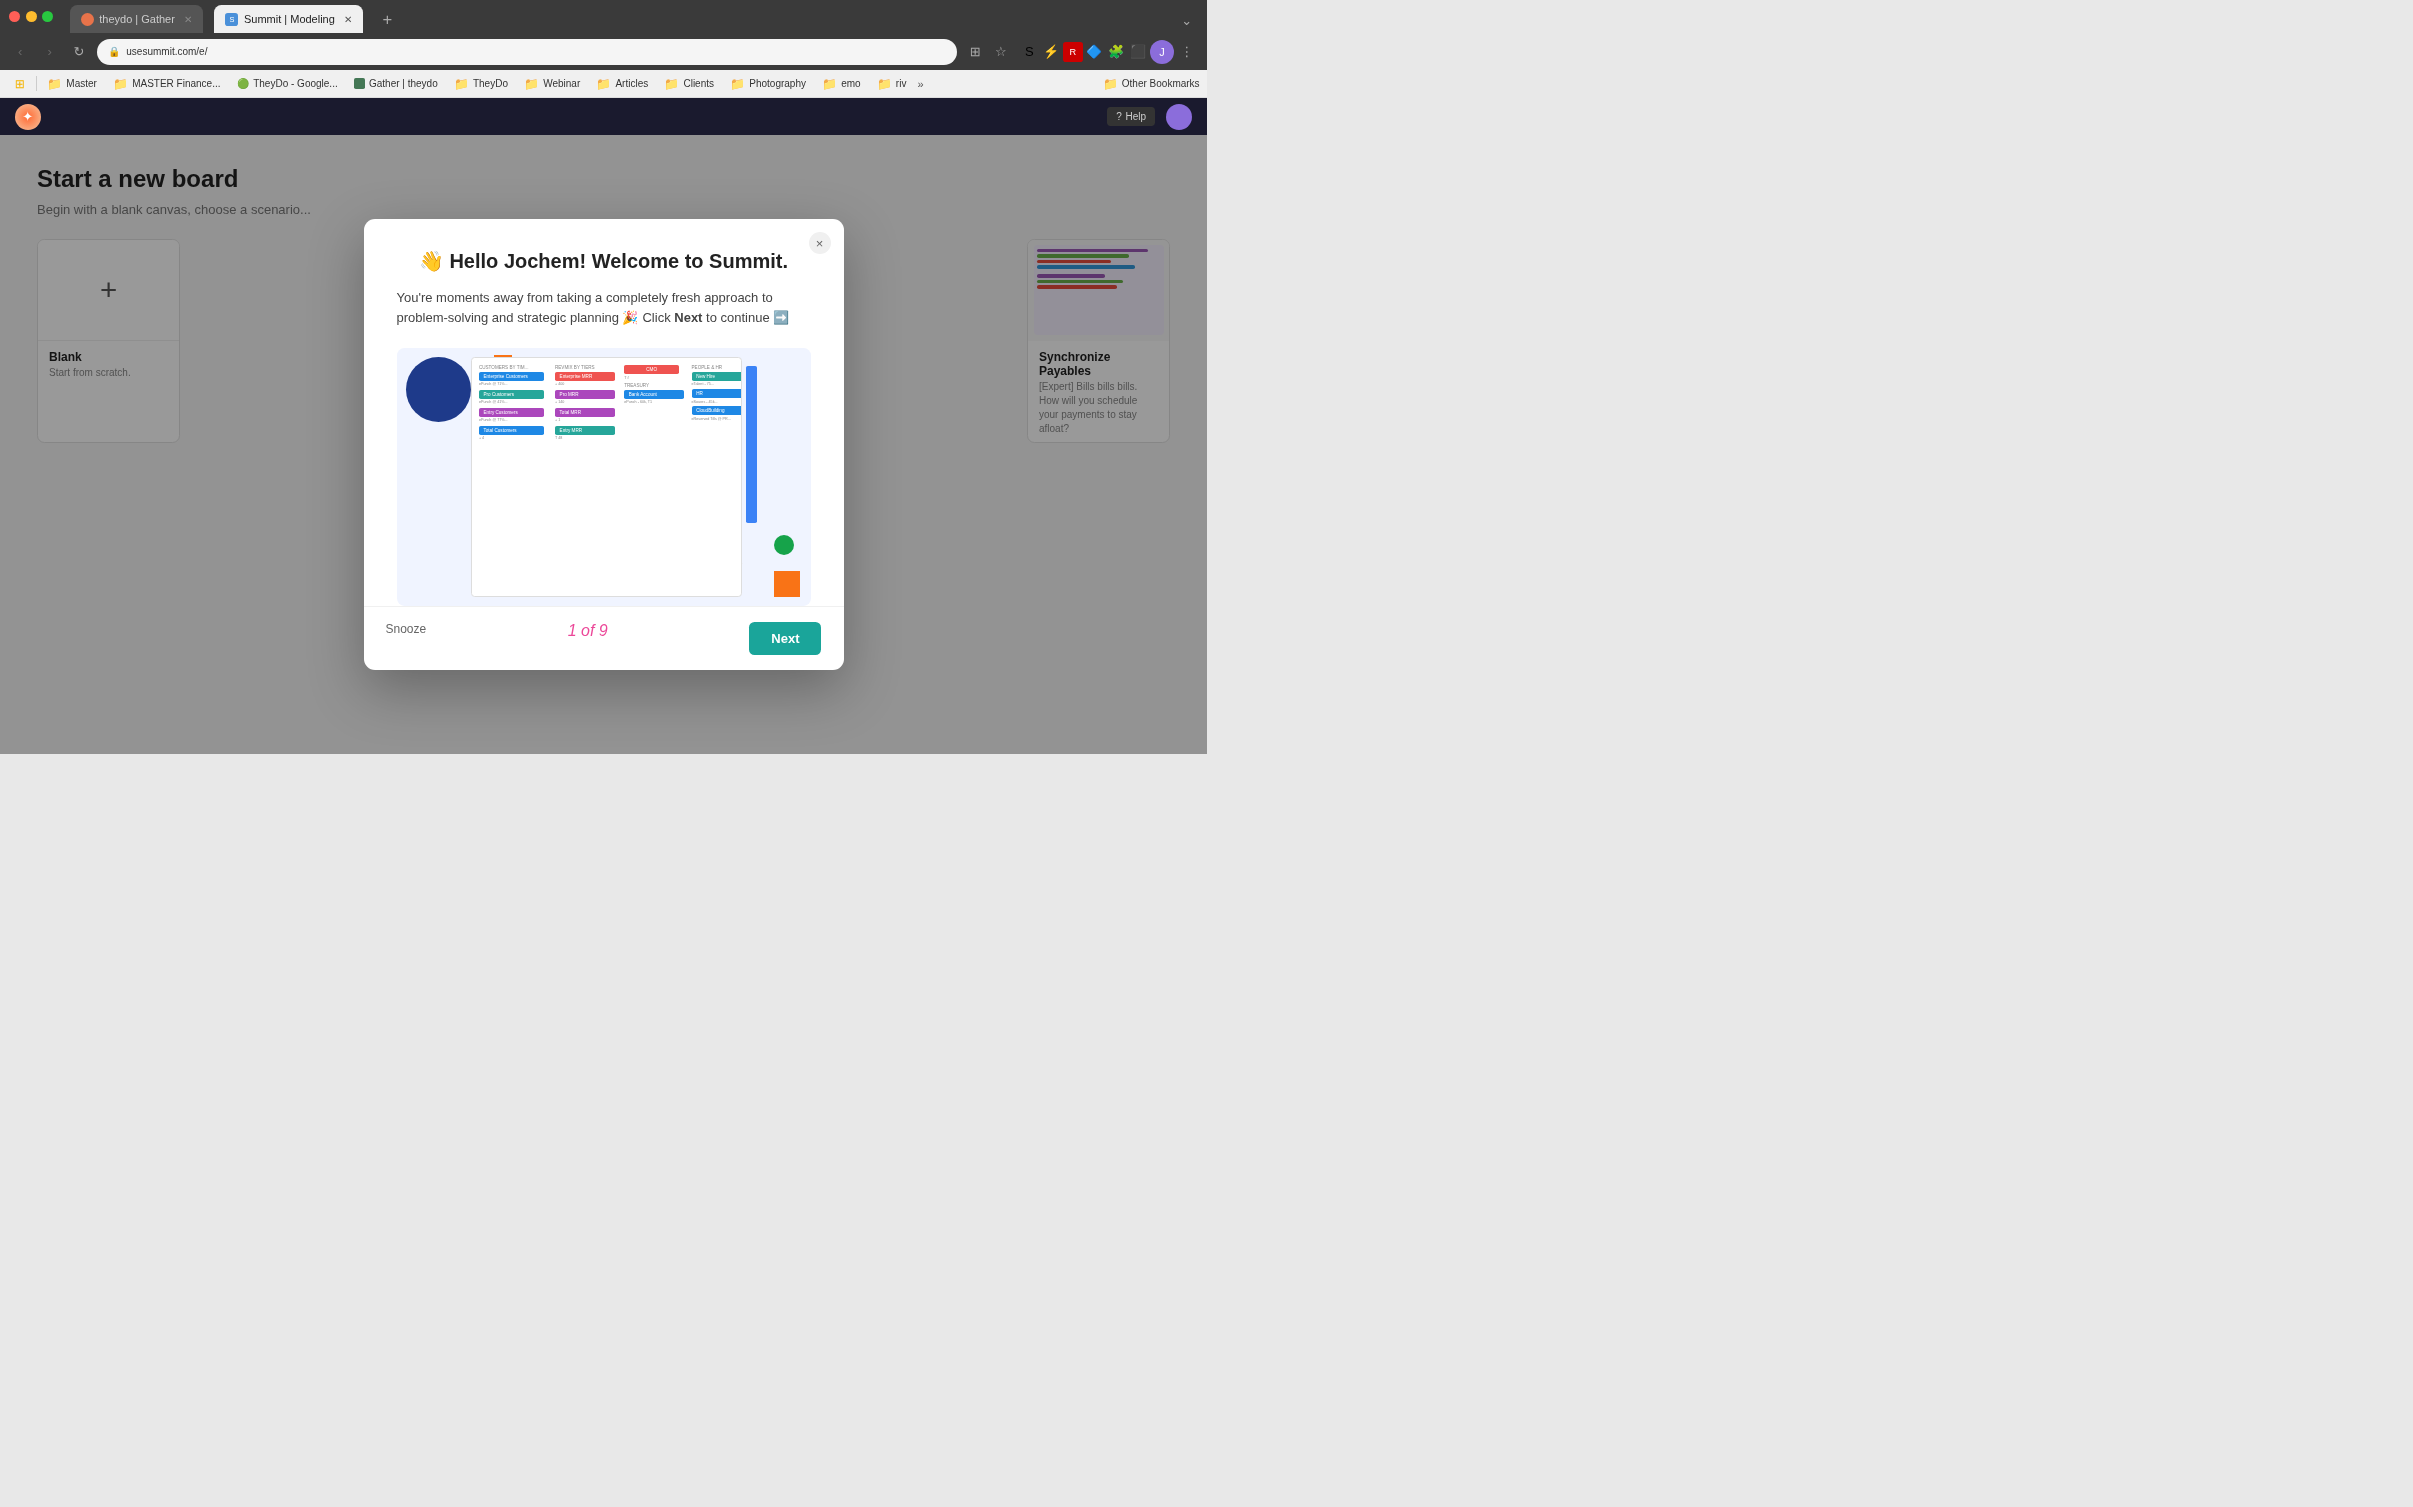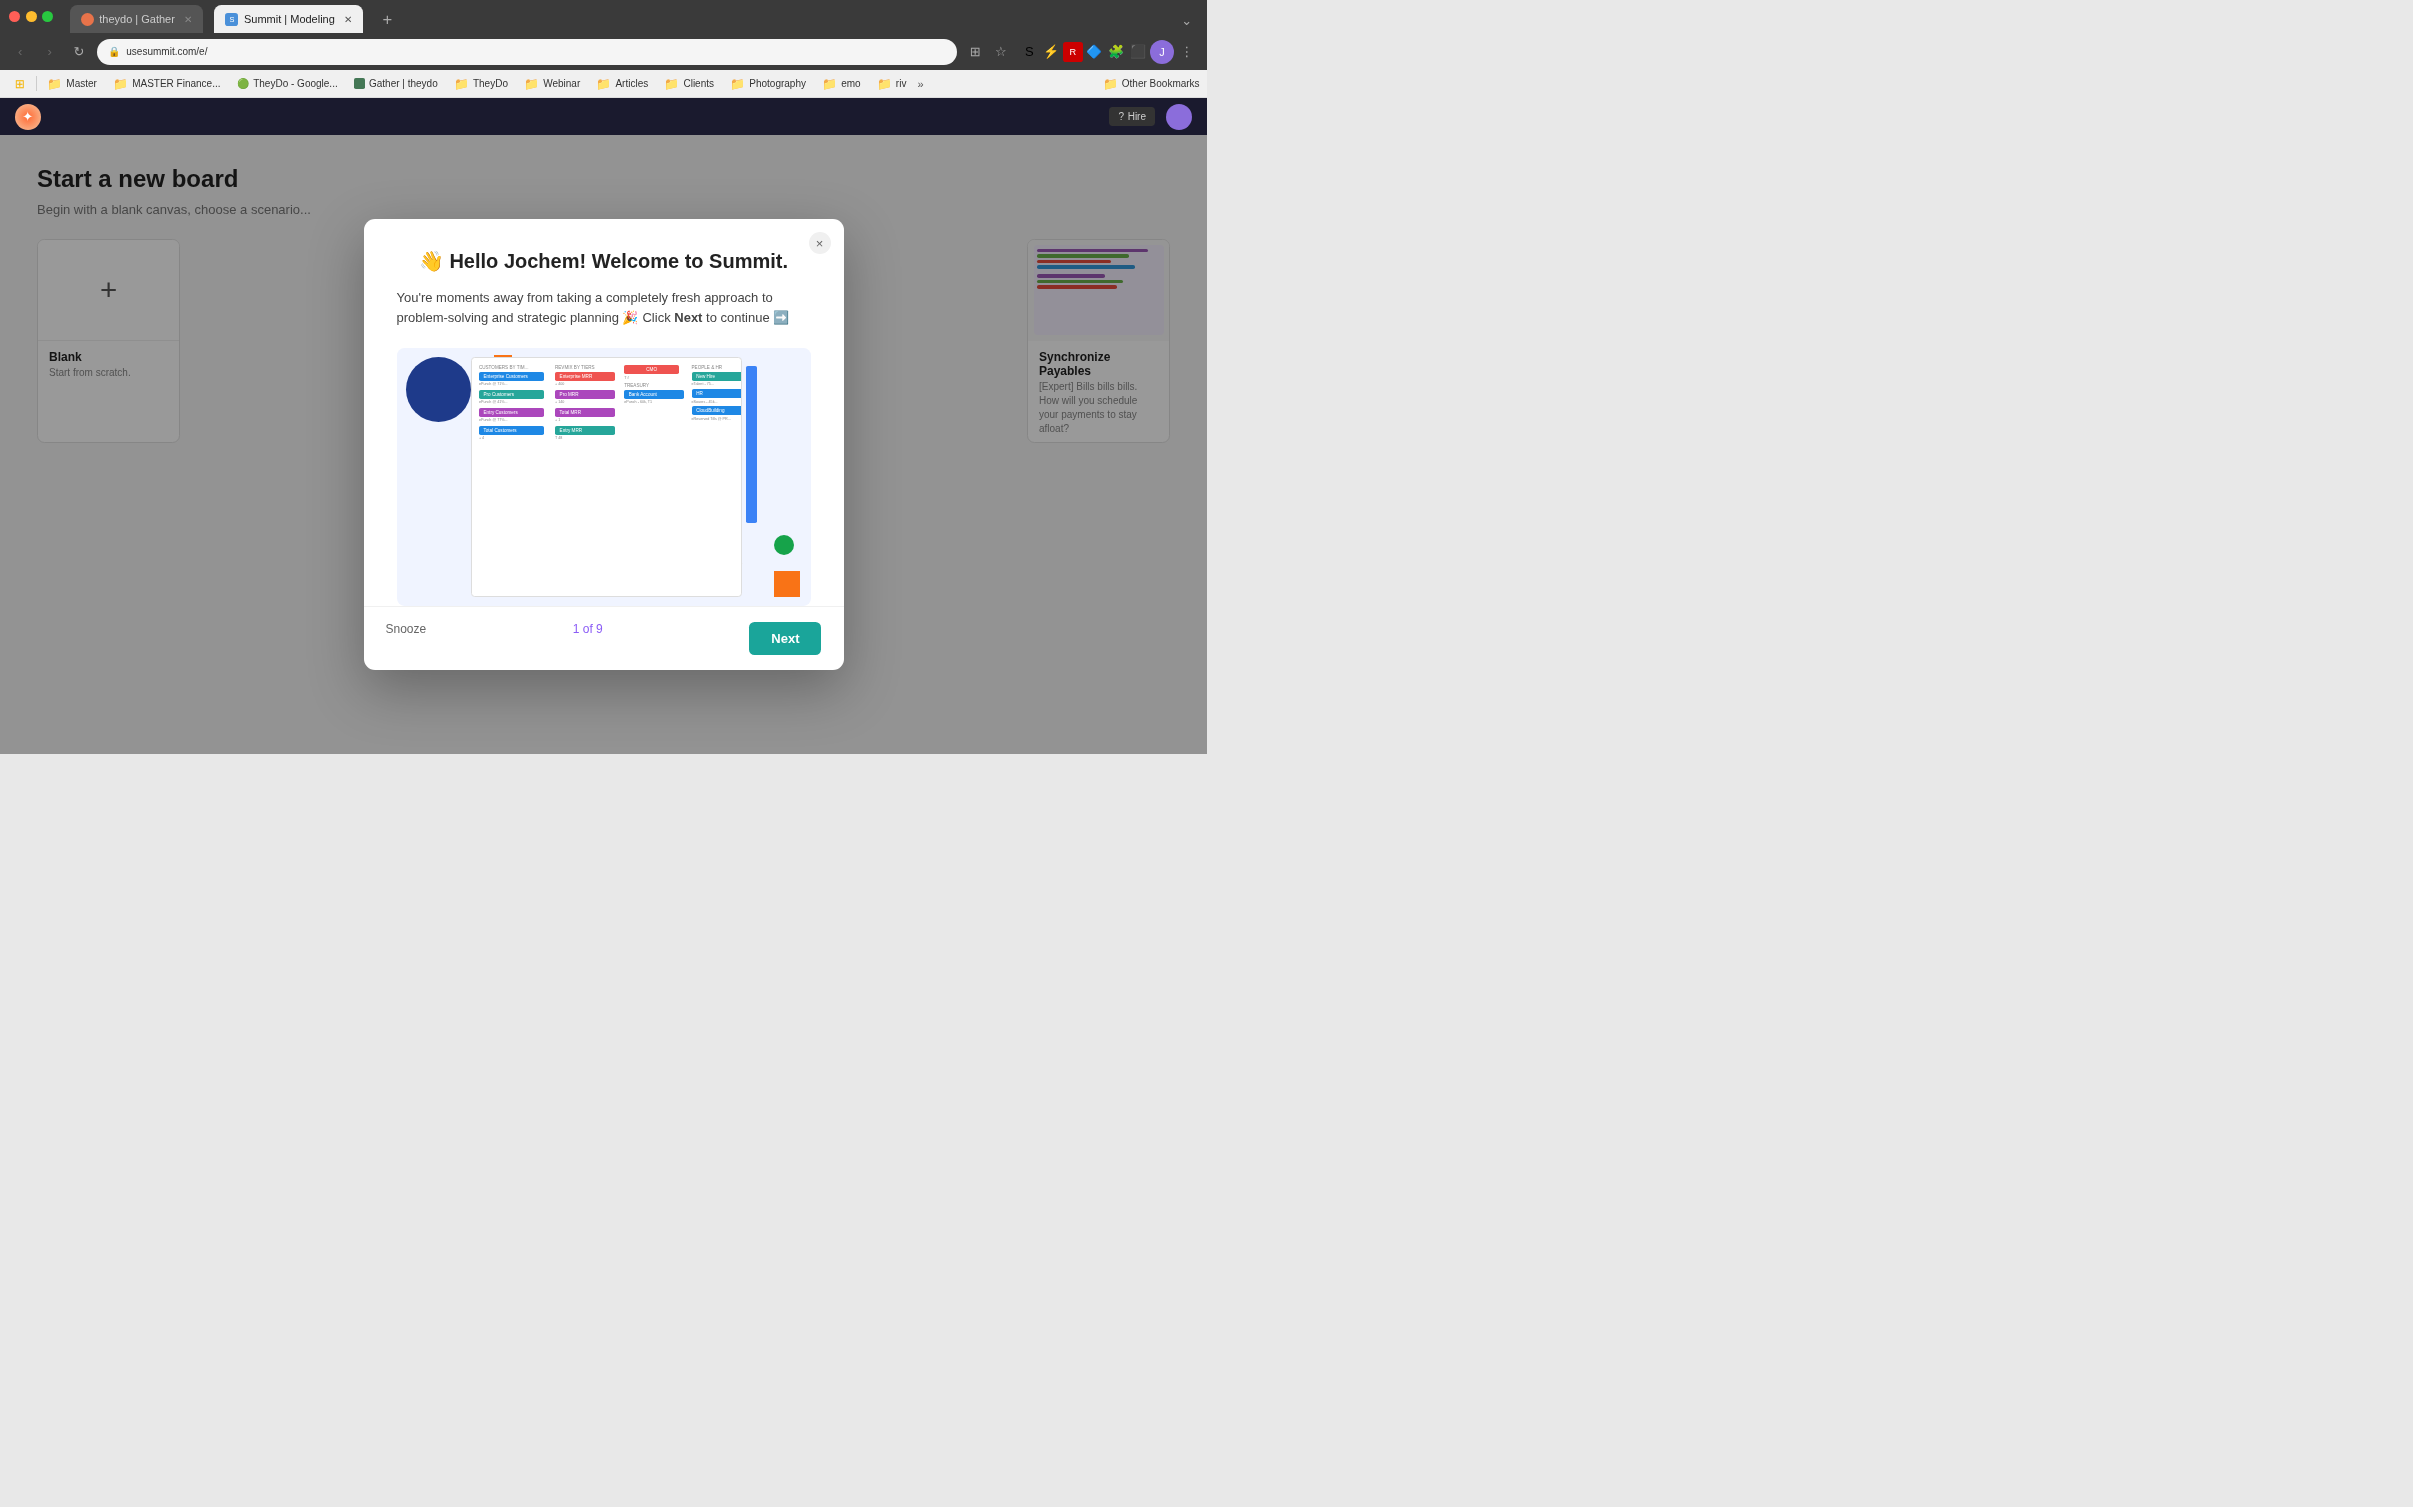--- a/index.html
+++ b/index.html
@@ -72,21 +72,21 @@
     .modal-overlay { position: absolute; top: 0; left: 0; right: 0; bottom: 0; background: rgba(0,0,0,0.4); display: flex; align-items: center; justify-content: center; z-index: 100; }
     .modal { background: white; border-radius: 11px; width: 480px; max-height: 517px; display: flex; flex-direction: column; box-shadow: 0 18.5px 55px rgba(0,0,0,0.3); position: relative; overflow: hidden; }
     .modal-close { position: absolute; top: 13px; right: 13px; width: 22px; height: 22px; border-radius: 50%; background: #f0f0f0; display: flex; align-items: center; justify-content: center; cursor: pointer; font-size: 13px; color: #666; }
     .modal-body { padding: 29.5px 33px 0; }
     .modal-title { font-size: 20px; font-weight: 600; color: #222; text-align: center; margin-bottom: 14.8px; }
     .modal-desc { font-size: 13px; color: #444; line-height: 1.6; text-align: left; margin-bottom: 18.5px; }
     .modal-desc strong { font-weight: 700; }
     .modal-image { width: 100%; height: 258px; background: #f0f4ff; border-radius: 7.4px; overflow: hidden; position: relative; margin-bottom: 0; }
     .modal-footer { display: flex; align-items: flex-start; justify-content: space-between; padding: 14.8px 22px; border-top: 0.9px solid #f0f0f0; }
     .snooze-btn { font-size: 12px; color: #666; cursor: pointer; background: none; border: none; }
-    .pagination { font-size: 12px; color: #8b5cf6; }
+    .pagination { font-size: 16px; color: #ec4899; font-style: italic; }
     .next-btn { background: #1aa59a; color: white; border: none; border-radius: 5.5px; padding: 9.2px 22px; font-size: 13px; font-weight: 600; cursor: pointer; }
 
     
     .diagram-container { width: 100%; height: 100%; position: relative; overflow: hidden; }
     .diag-circle-blue { position: absolute; width: 65px; height: 65px; border-radius: 50%; background: #1e3a8a; top: 9.2px; left: 9.2px; }
     .diag-rect-orange { position: absolute; width: 18.5px; height: 18.5px; background: #f97316; top: 7.4px; left: 97px; }
     .diag-circle-green { position: absolute; width: 20px; height: 20px; border-radius: 50%; background: #16a34a; bottom: 51px; right: 16.6px; }
     .diag-circle-yellow { position: absolute; width: 51px; height: 51px; border-radius: 50%; background: #eab308; bottom: 16.6px; right: 69px; }
     .diag-rect-orange2 { position: absolute; width: 26px; height: 26px; background: #f97316; bottom: 9.2px; right: 11px; }
     .diag-rect-blue-side { position: absolute; width: 11px; height: 157px; background: #3b82f6; top: 18.5px; right: 54px; border-radius: 1.8px; }
@@ -207,21 +207,21 @@
     </div>
   </div>
 
   <div class="app-header">
     <div class="app-logo">
       <span class="app-logo-star">✦</span>
     </div>
     <div class="app-header-right">
       <div class="help-btn">
         <span>?</span>
-        <span>Hire</span>
+        <span>Help</span>
       </div>
       <div class="user-avatar"></div>
     </div>
   </div>
 
   <div class="main-content">
     <div class="page-bg">
       <h1 class="page-title">Start a new board</h1>
       <p class="page-subtitle">Begin with a blank canvas, choose a scenario...</p>
 

